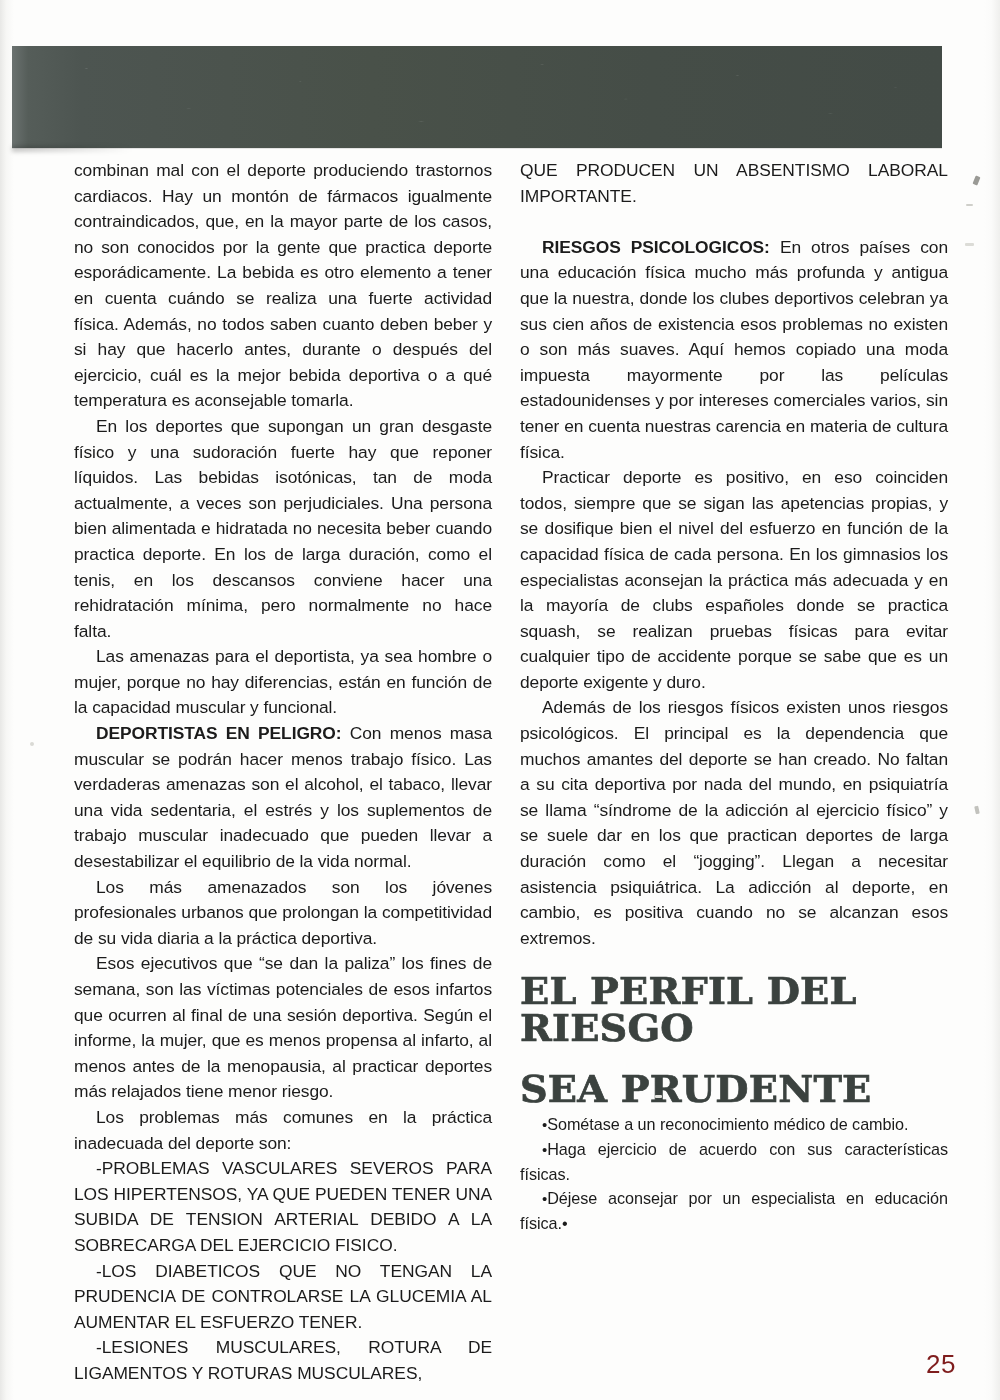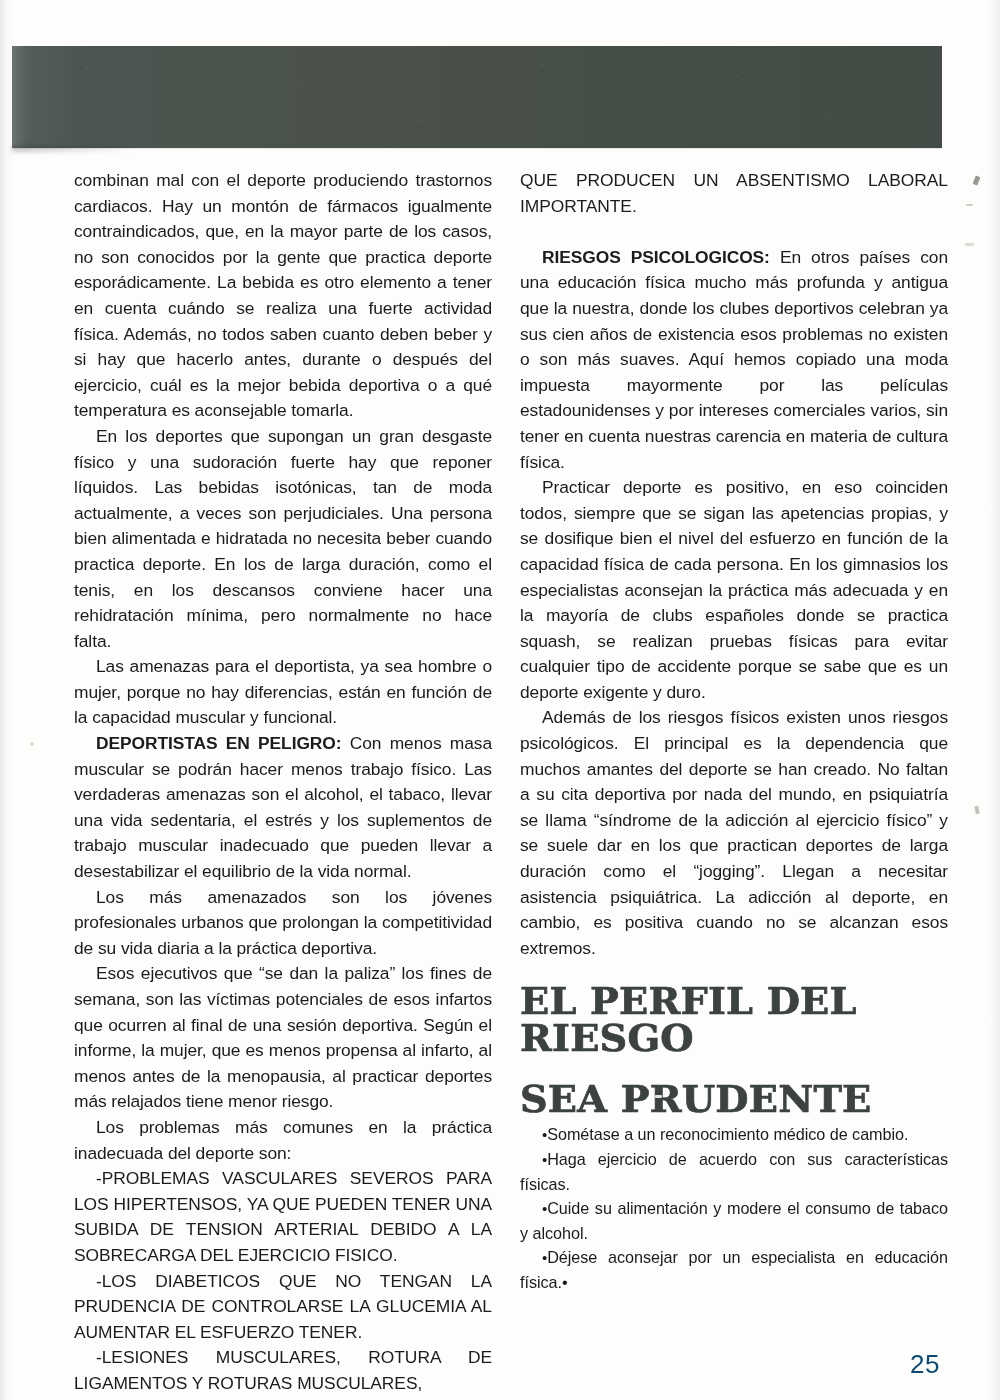--- a/index.html
+++ b/index.html
@@ -86,21 +86,21 @@
 
   
   #columns {
     position: absolute;
     left: 0;
     top: 158px;
     width: 1000px;
   }
   .col {
     position: absolute;
-    top: 10px;
+    top: 0;
   }
   #col-left  { left: 74px;  width: 418px; }
   #col-right { left: 520px; width: 428px; }
 
   p.body {
     margin: 0;
     font-size: 17.4px;
     line-height: 25.6px;
     text-align: justify;
     text-justify: inter-word;
@@ -159,25 +159,25 @@
     line-height: 24px;
     text-align: justify;
     text-indent: 22px;
     letter-spacing: -0.05px;
   }
   ul.tips li .bullet { font-size: 15px; }
 
   
   #folio {
     position: absolute;
-    right: 60px;
+    right: 44px;
     bottom: 20px;
     font-size: 26px;
     letter-spacing: 0.5px;
-    color: #0c4a6e;
+    color: #7f1d1d;
   }
 
   
   .speck {
     position: absolute;
     background: #b9b9b4;
     pointer-events: none;
     border-radius: 50%;
   }
   #speck-a { left: 974px; top: 176px; width: 5px;  height: 9px;  border-radius: 1px; transform: rotate(22deg); background:#9a9a95; }
@@ -234,21 +234,20 @@
       <p class="body indent">Además de los riesgos físicos existen unos riesgos psicológicos. El principal es la dependencia que muchos amantes del deporte se han creado. No faltan a su cita deportiva por nada del mundo, en psiquiatría se llama “síndrome de la adicción al ejercicio físico” y se suele dar en los que practican deportes de larga duración como el “jogging”. Llegan a necesitar asistencia psiquiátrica. La adicción al deporte, en cambio, es positiva cuando no se alcanzan esos extremos.</p>
 
       <h2 class="headline" id="hl-perfil">EL PERFIL DEL RIESGO</h2>
 
 
       <h2 class="headline" id="hl-prudente">SEA PRUDENTE</h2>
 
       <ul class="tips">
         <li><span class="bullet">•</span><span>Sométase a un reconocimiento médico de cambio.</span></li>
         <li><span class="bullet">•</span><span>Haga ejercicio de acuerdo con sus características físicas.</span></li>
-        <li><span class="bullet">•</span><span>Cuide su alimentación y modere el consumo de tabaco y alcohol.</span></li>
         <li><span class="bullet">•</span><span>Déjese aconsejar por un especialista en educación física.•</span></li>
 
       </ul>
     </div>
   </div>
 
   <div id="folio">25</div>
 
   <div class="speck" id="speck-a"></div>
   <div class="speck" id="speck-b"></div>

